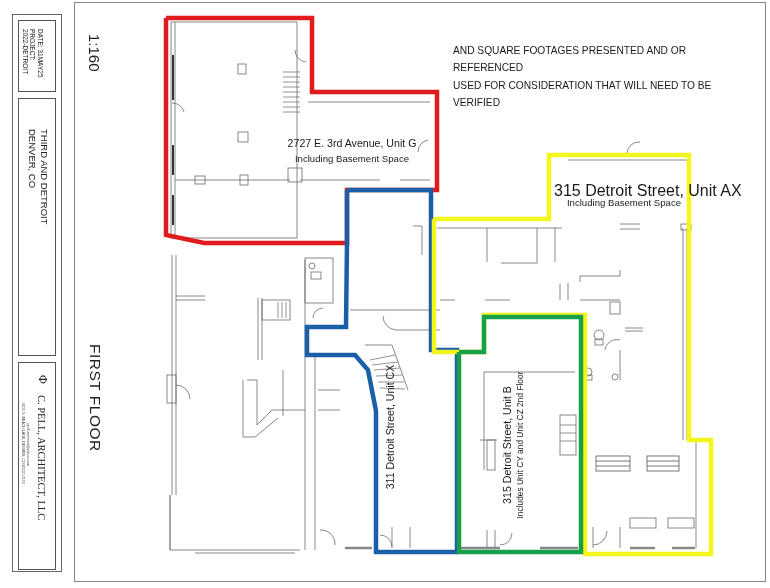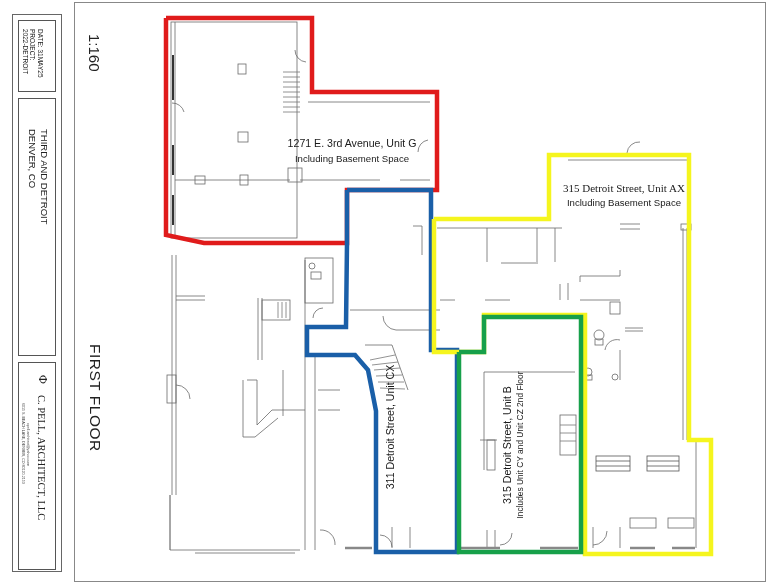--- a/index.html
+++ b/index.html
@@ -189,26 +189,28 @@
     </g>
   </g>
 
   <polyline fill="none" stroke="#e01b1b" stroke-width="4.5" stroke-linejoin="miter" points="166,18 312,18 312,92 437,92 437,190 347,190 347,243 204,243 166,235 166,18"></polyline>
   <polyline fill="none" stroke="#1a5fa8" stroke-width="4.5" stroke-linejoin="miter" points="347,190 431,190 431,350 457,350 457,552 376,552 376,411 368,370 355,355 307,355 307,327 346,327 347,243 347,190"></polyline>
   <polyline fill="none" stroke="#f5f51e" stroke-width="4.5" stroke-linejoin="miter" points="434,219 549,219 549,155 689,155 689,440 711,440 711,554 585,554 585,315 484,315 484,352 434,352 434,219"></polyline>
   <polyline fill="none" stroke="#17a04a" stroke-width="4.5" stroke-linejoin="miter" points="459,352 484,352 484,317 581,317 581,552 459,552 459,352"></polyline>
 </svg>
 
 <div class="abs note">
-</div>
-
-<div class="abs lbl" style="left:272px;top:137px;width:160px;font-size:10.6px;">1271 E. 3rd Avenue, Unit G</div>
+  <div>AND SQUARE FOOTAGES PRESENTED AND OR REFERENCED</div>
+  <div>USED FOR CONSIDERATION THAT WILL NEED TO BE VERIFIED</div>
+</div>
+
+<div class="abs lbl" style="left:272px;top:137px;width:160px;font-size:10.6px;">2727 E. 3rd Avenue, Unit G</div>
 <div class="abs lbl lbl-sm" style="left:272px;top:153px;width:160px;">Including Basement Space</div>
 
-<div class="abs lbl" style="left:554px;top:182px;width:140px;font-size:11px;font-family:Liberation Serif, serif;">315 Detroit Street, Unit AX</div>
+<div class="abs lbl" style="left:554px;top:182px;width:140px;font-size:16px;">315 Detroit Street, Unit AX</div>
 <div class="abs lbl lbl-sm" style="left:554px;top:197px;width:140px;">Including Basement Space</div>
 
 <div class="abs" style="left:396px;top:380px;transform:rotate(-90deg);transform-origin:0 0;">
   <div class="lbl" style="position:absolute;left:-122px;top:-12px;width:150px;font-size:10.6px;">311 Detroit Street, Unit CX</div>
 </div>
 
 <div class="abs" style="left:513px;top:380px;transform:rotate(-90deg);transform-origin:0 0;">
   <div class="lbl" style="position:absolute;left:-165px;top:-12px;width:200px;font-size:10.6px;">315 Detroit Street, Unit B</div>
   <div class="lbl" style="position:absolute;left:-165px;top:2px;width:200px;font-size:8.4px;">Includes Unit CY and Unit CZ 2nd Floor</div>
 </div>

